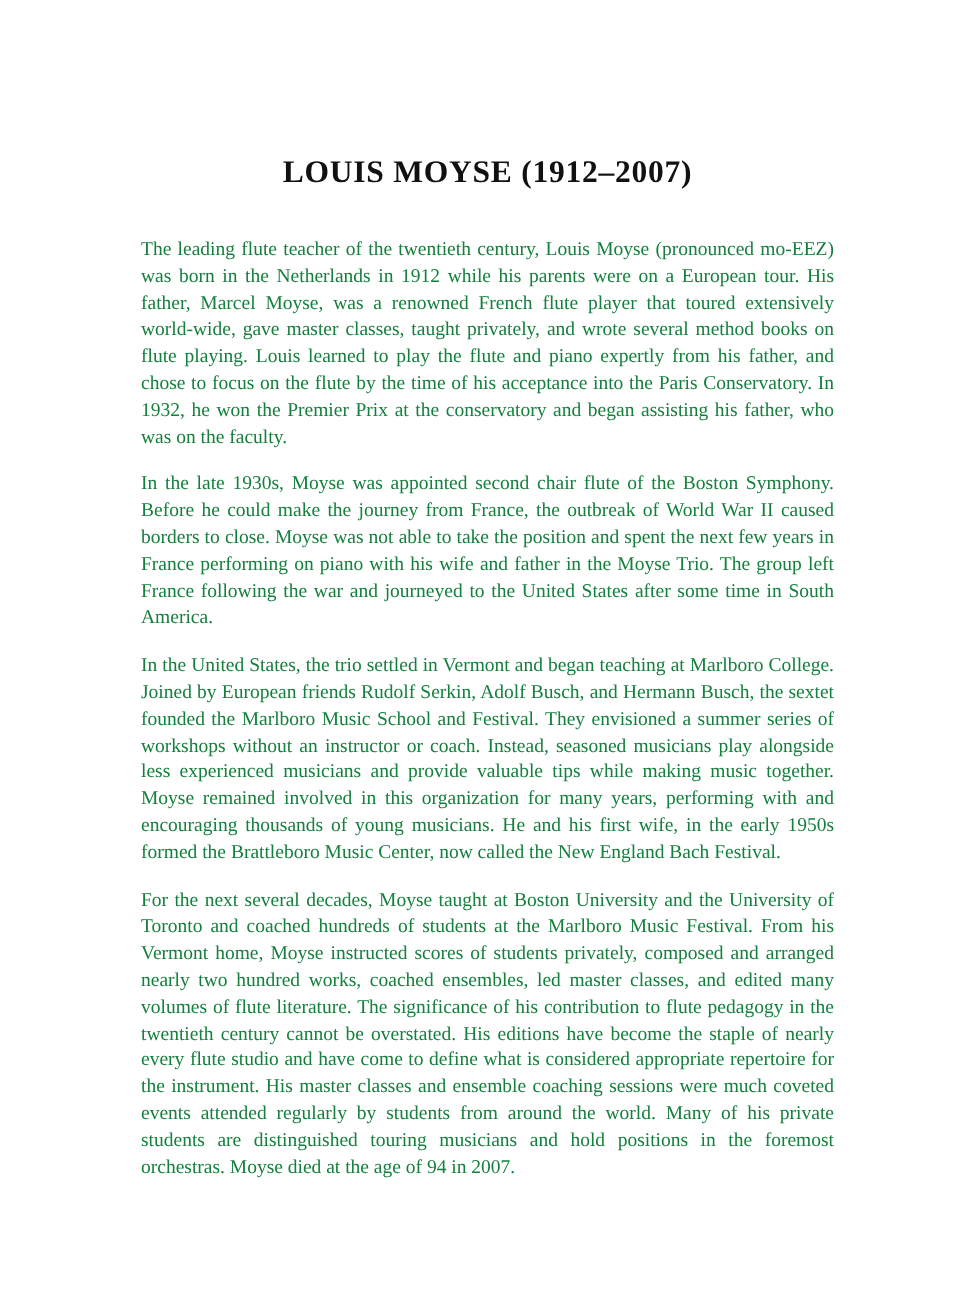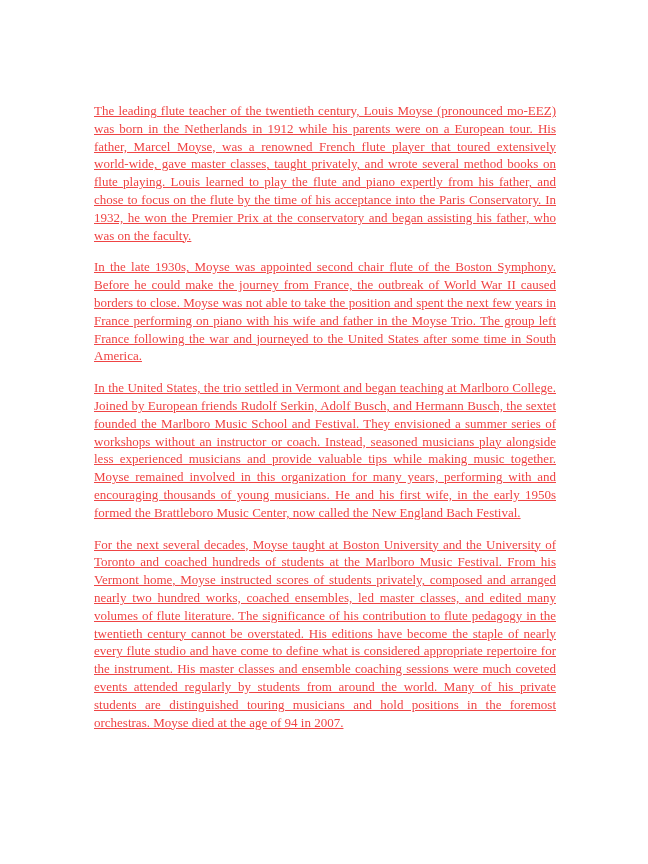--- a/index.html
+++ b/index.html
@@ -29,31 +29,31 @@
     font-weight: bold;
     letter-spacing: 0.5px;
     text-align: center;
     color: #111111;
     margin: 0 0 30px 0;
   }
   .doc-paragraph {
     font-size: 13px;
     line-height: 1.37;
     text-align: justify;
-    color: #ef4444;
+    color: #15803d;
     margin: 0 0 14px 0;
-    text-decoration: underline;
   }
   .doc-paragraph:last-child {
     margin-bottom: 16px;
   }
 </style>
 </head>
 <body>
 
 <div class="page">
   <div class="content">
+    <h1 class="doc-title">LOUIS MOYSE (1912–2007)</h1>
     <p class="doc-paragraph">The leading flute teacher of the twentieth century, Louis Moyse (pronounced mo-EEZ) was born in the Netherlands in 1912 while his parents were on a European tour. His father, Marcel Moyse, was a renowned French flute player that toured extensively world-wide, gave master classes, taught privately, and wrote several method books on flute playing. Louis learned to play the flute and piano expertly from his father, and chose to focus on the flute by the time of his acceptance into the Paris Conservatory. In 1932, he won the Premier Prix at the conservatory and began assisting his father, who was on the faculty.</p>
     <p class="doc-paragraph">In the late 1930s, Moyse was appointed second chair flute of the Boston Symphony. Before he could make the journey from France, the outbreak of World War II caused borders to close. Moyse was not able to take the position and spent the next few years in France performing on piano with his wife and father in the Moyse Trio. The group left France following the war and journeyed to the United States after some time in South America.</p>
     <p class="doc-paragraph">In the United States, the trio settled in Vermont and began teaching at Marlboro College. Joined by European friends Rudolf Serkin, Adolf Busch, and Hermann Busch, the sextet founded the Marlboro Music School and Festival. They envisioned a summer series of workshops without an instructor or coach. Instead, seasoned musicians play alongside less experienced musicians and provide valuable tips while making music together. Moyse remained involved in this organization for many years, performing with and encouraging thousands of young musicians. He and his first wife, in the early 1950s formed the Brattleboro Music Center, now called the New England Bach Festival.</p>
     <p class="doc-paragraph">For the next several decades, Moyse taught at Boston University and the University of Toronto and coached hundreds of students at the Marlboro Music Festival. From his Vermont home, Moyse instructed scores of students privately, composed and arranged nearly two hundred works, coached ensembles, led master classes, and edited many volumes of flute literature. The significance of his contribution to flute pedagogy in the twentieth century cannot be overstated. His editions have become the staple of nearly every flute studio and have come to define what is considered appropriate repertoire for the instrument. His master classes and ensemble coaching sessions were much coveted events attended regularly by students from around the world. Many of his private students are distinguished touring musicians and hold positions in the foremost orchestras. Moyse died at the age of 94 in 2007.</p>
   </div>
 </div>
 
 </body></html>

